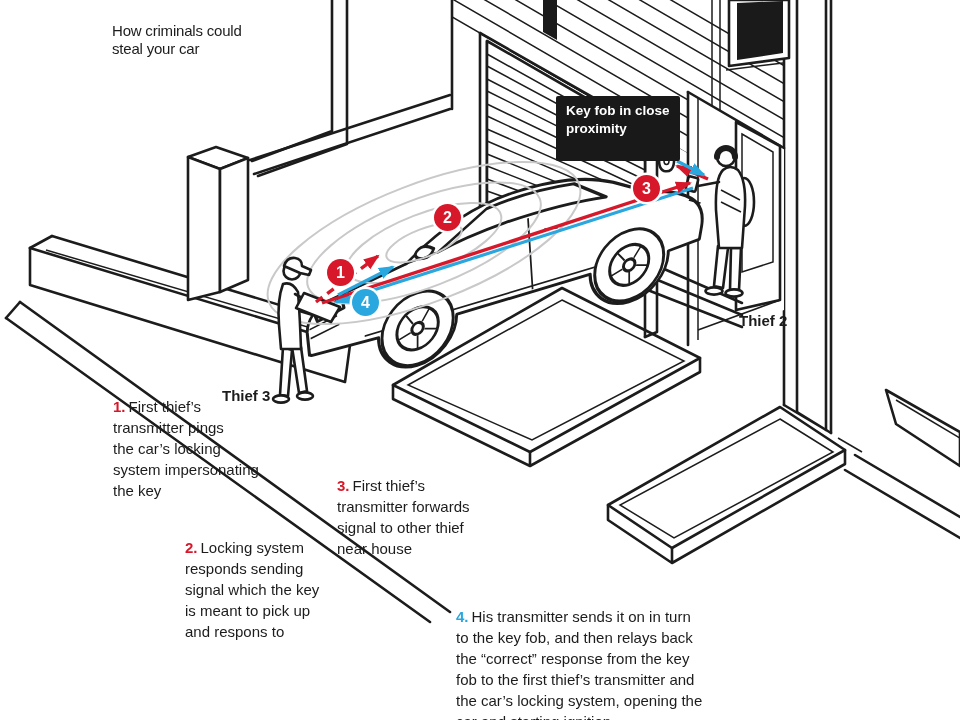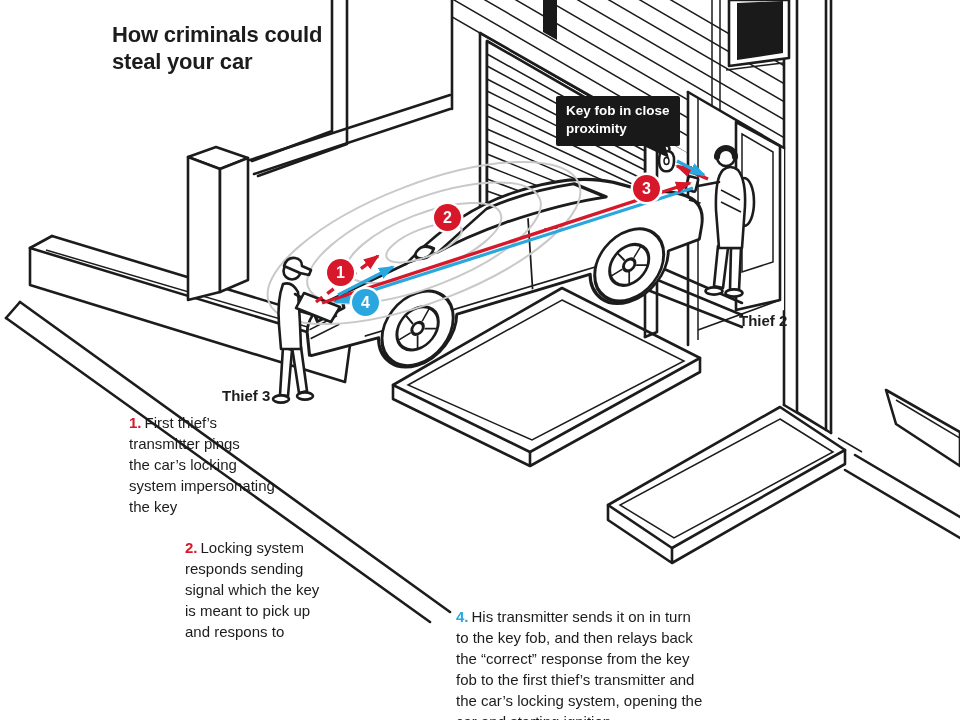--- a/index.html
+++ b/index.html
@@ -3,26 +3,26 @@
 <meta charset="utf-8">
 <style>
   html,body { margin:0; padding:0; background:#fff; }
   .stage {
     position:relative; width:960px; height:720px; background:#ffffff;
     font-family:"Liberation Sans", sans-serif; color:#1c1c1c; overflow:hidden;
   }
   .abs { position:absolute; }
   .pre { white-space:pre-line; }
   .title {
-    left:112px; top:22px; font-size:22px; font-weight:bold; line-height:1.22;
+    left:112px; top:22px; font-size:15px; font-weight:normal; line-height:1.22;
     letter-spacing:-0.2px;
   }
   .callout {
     left:556px; top:96px; background:#191919; color:#fff; font-weight:bold;
-    font-size:13.5px; line-height:1.3; padding:6px 10px 9px 10px; border-radius:2px;
+    font-size:13.5px; line-height:1.3; padding:6px 10px 24px 10px; border-radius:2px;
     max-width:130px;
   }
   .thief-label { font-weight:bold; font-size:15px;margin-top:36px; }
   .step { font-size:15px; line-height:1.4; }
   .step .num { font-weight:bold; margin-right:3px; }
   .c-red  { color:#d7182a; }
   .c-blue { color:#29a7de; }
   .marker {
     width:27px; height:27px; border-radius:50%; color:#fff; font-weight:bold;
     font-size:16px; display:flex; align-items:center; justify-content:center;
@@ -228,30 +228,34 @@
 proximity</div>
 
   <div class="abs thief-label" style="left:222px;top:351px">Thief 3</div>
   <div class="abs thief-label" style="left:739px;top:276px">Thief 2</div>
 
   <div class="abs marker m-red" style="left:327px;top:259px">1</div>
   <div class="abs marker m-red" style="left:434px;top:204px">2</div>
   <div class="abs marker m-red" style="left:633px;top:175px">3</div>
   <div class="abs marker m-blue" style="left:352px;top:289px">4</div>
 
-  <p class="abs step pre" style="left:113px;top:396px;width:190px;margin:16px"><b class="num c-red">1.</b><span>First thief’s
+  <p class="abs step pre" style="left:113px;top:396px;width:190px;margin:0"><b class="num c-red">1.</b><span>First thief’s
 transmitter pings
 the car’s locking
 system impersonating
 the key</span></p>
   <p class="abs step pre" style="left:172px;top:524px;width:190px;margin:13px"><b class="num c-red">2.</b><span>Locking system
 responds sending
 signal which the key
 is meant to pick up
 and respons to</span></p>
+  <p class="abs step pre" style="left:337px;top:475px;width:190px;margin:0"><b class="num c-red">3.</b><span>First thief’s
+transmitter forwards
+signal to other thief
+near house</span></p>
   <p class="abs step pre" style="left:440px;top:590px;width:300px;margin:16px"><b class="num c-blue">4.</b><span>His transmitter sends it on in turn
 to the key fob, and then relays back
 the “correct” response from the key
 fob to the first thief’s transmitter and
 the car’s locking system, opening the
 car and starting ignition</span></p>
 
 </div>
 
 </body></html>

